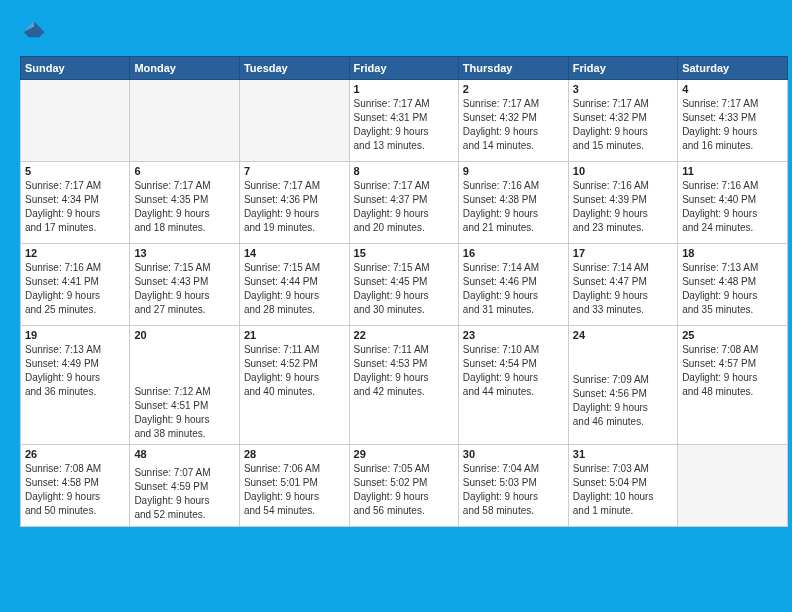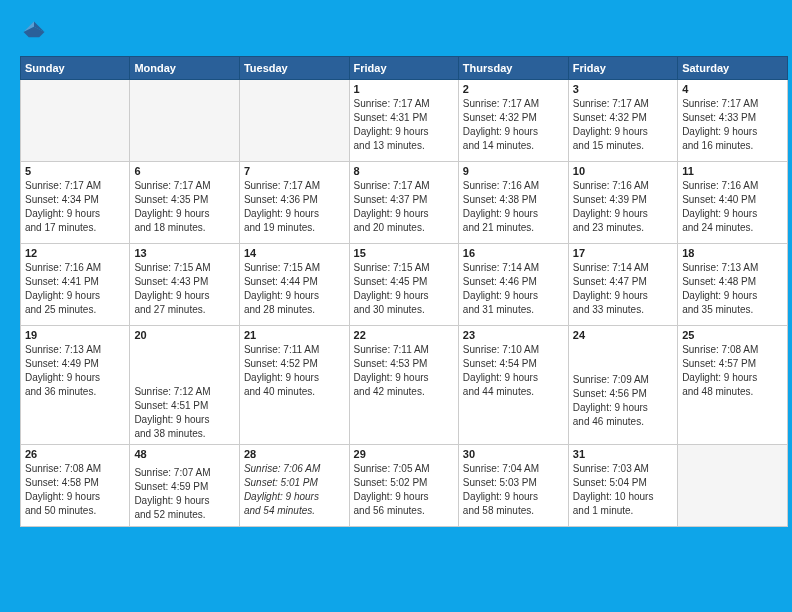--- a/index.html
+++ b/index.html
@@ -325,21 +325,21 @@
           </td>
           <td>
             <div class="day-num">48</div>
             <div class="day-info" style="white-space: pre-line; margin-top: 6px;">Sunrise: 7:07 AM
 Sunset: 4:59 PM
 Daylight: 9 hours
 and 52 minutes.</div>
           </td>
           <td>
             <div class="day-num">28</div>
-            <div class="day-info" style="white-space: pre-line; font-style: italic;">Sunrise: 7:06 AM
+            <div class="day-info" style="white-space: pre-line;">Sunrise: 7:06 AM
 Sunset: 5:01 PM
 Daylight: 9 hours
 and 54 minutes.</div>
           </td>
           <td>
             <div class="day-num">29</div>
             <div class="day-info" style="white-space: pre-line;">Sunrise: 7:05 AM
 Sunset: 5:02 PM
 Daylight: 9 hours
 and 56 minutes.</div>

